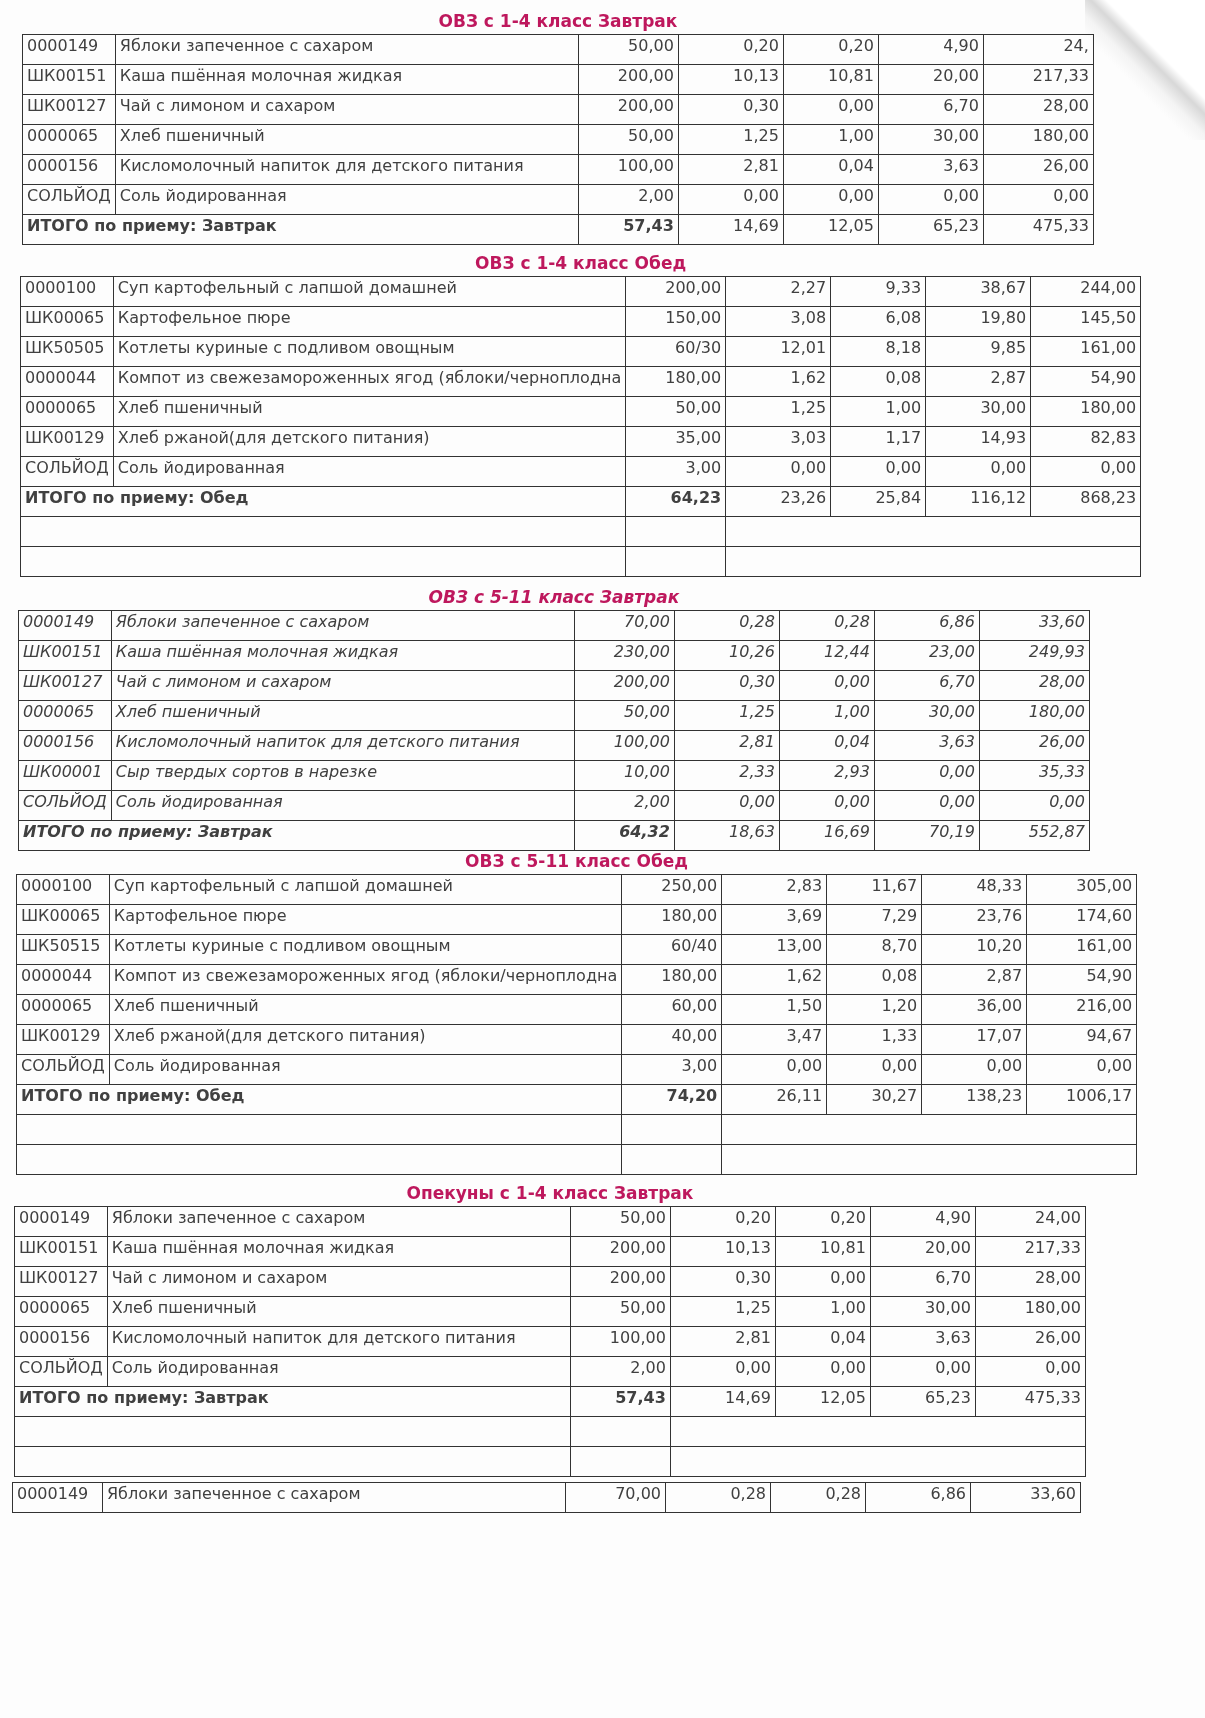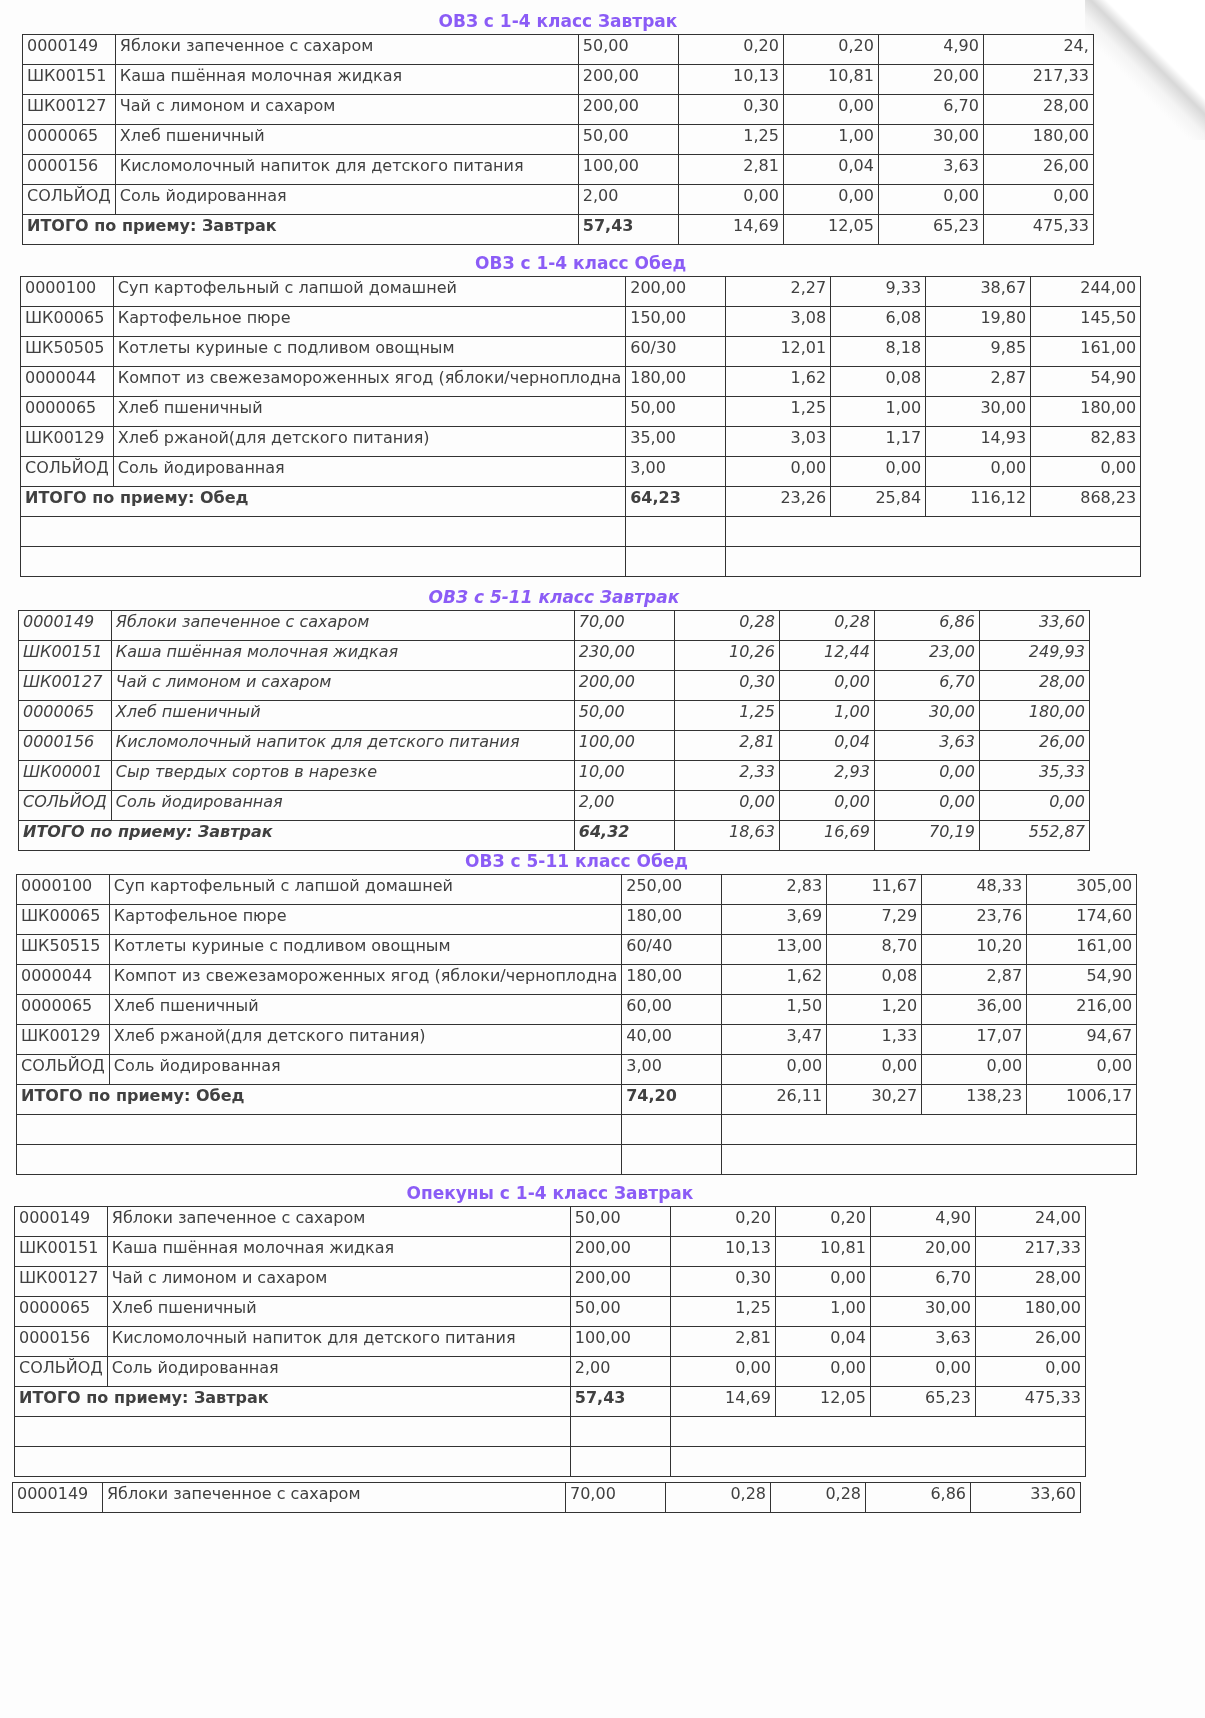--- a/index.html
+++ b/index.html
@@ -9,33 +9,33 @@
     font-family: "DejaVu Sans", sans-serif; color: #1a1a1a;
   }
   .page-fold {
     position: absolute; top: 0; right: 0; width: 120px; height: 140px;
     background: linear-gradient(225deg, #ffffff 0%, #ffffff 38%, #d8d8d8 44%, #f4f4f4 52%, rgba(255,255,255,0) 60%);
     pointer-events: none;
   }
   .section { position: absolute; }
   .section-title {
     text-align: center; font-weight: bold; font-size: 17px;
-    height: 26px; line-height: 26px; color: #8b5cf6;
+    height: 26px; line-height: 26px; color: #be185d;
   }
   table.menu {
     border-collapse: collapse; table-layout: fixed;
     font-size: 16px; color: #404040;
   }
   table.menu td {
     border: 1.5px solid #333; height: 29px; padding: 0 4px;
     vertical-align: top; line-height: 22px; white-space: nowrap; overflow: hidden;
   }
   td.code { padding-left: 3px; }
   td.name { padding-left: 5px; text-overflow: clip; }
-  td.weight { text-align: left; }
+  td.weight { text-align: right; }
   td.num { text-align: right; padding-right: 3px; }
   tr.total td { font-weight: normal; margin-left: 40px; }
   tr.total td.total-label { font-weight: bold; }
   tr.total td.weight { font-weight: bold; }
   tr.blank td { height: 29px; }
   col.c-code { width: 90px; }
   col.c-name { width: 463px; }
   col.c-weight { width: 100px; }
   col.c-n1 { width: 105px; }
   col.c-n2 { width: 95px; }

